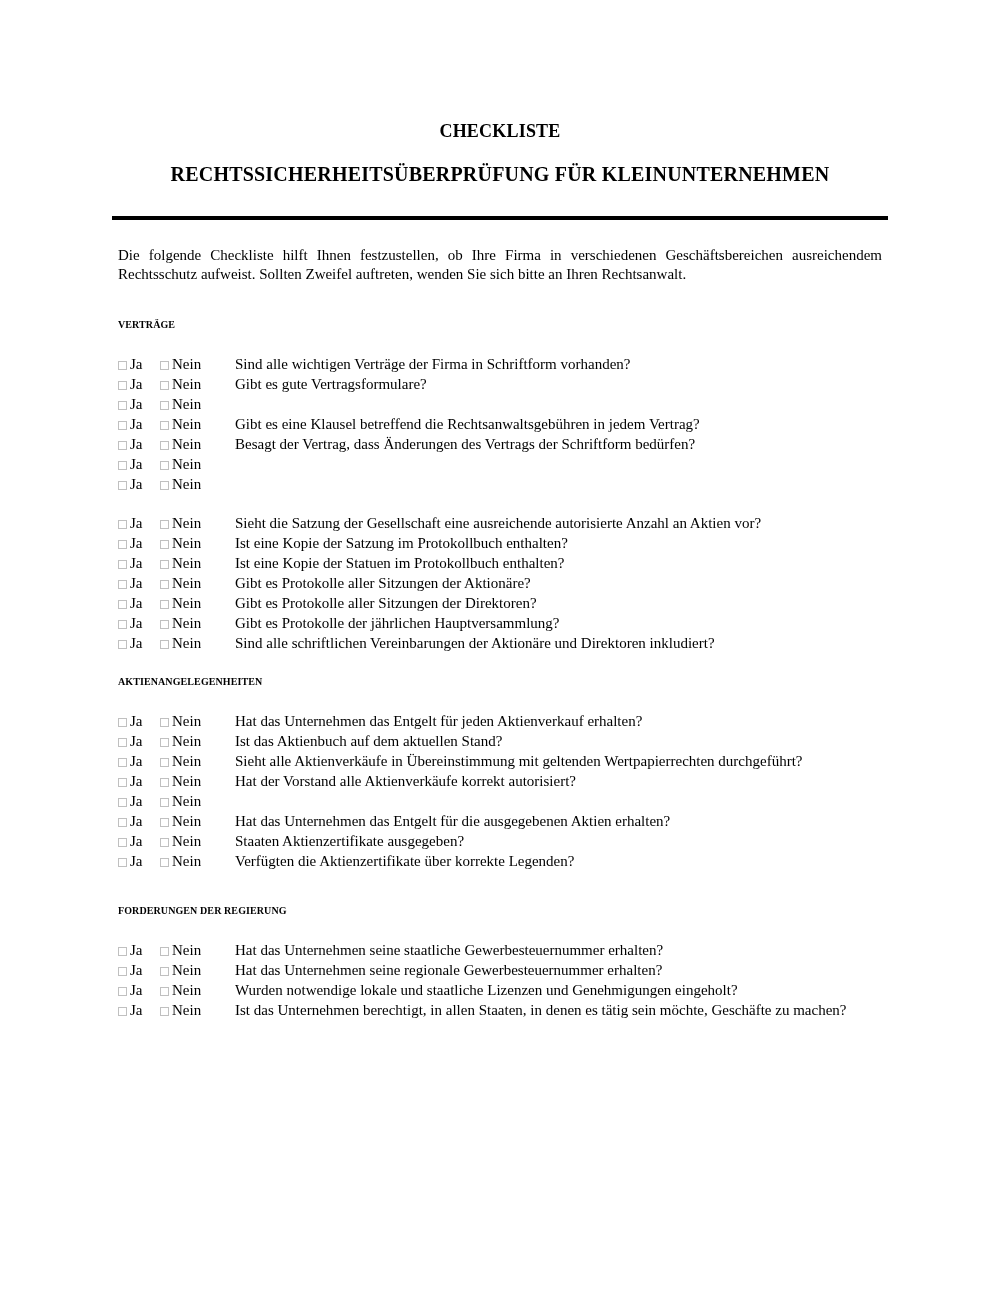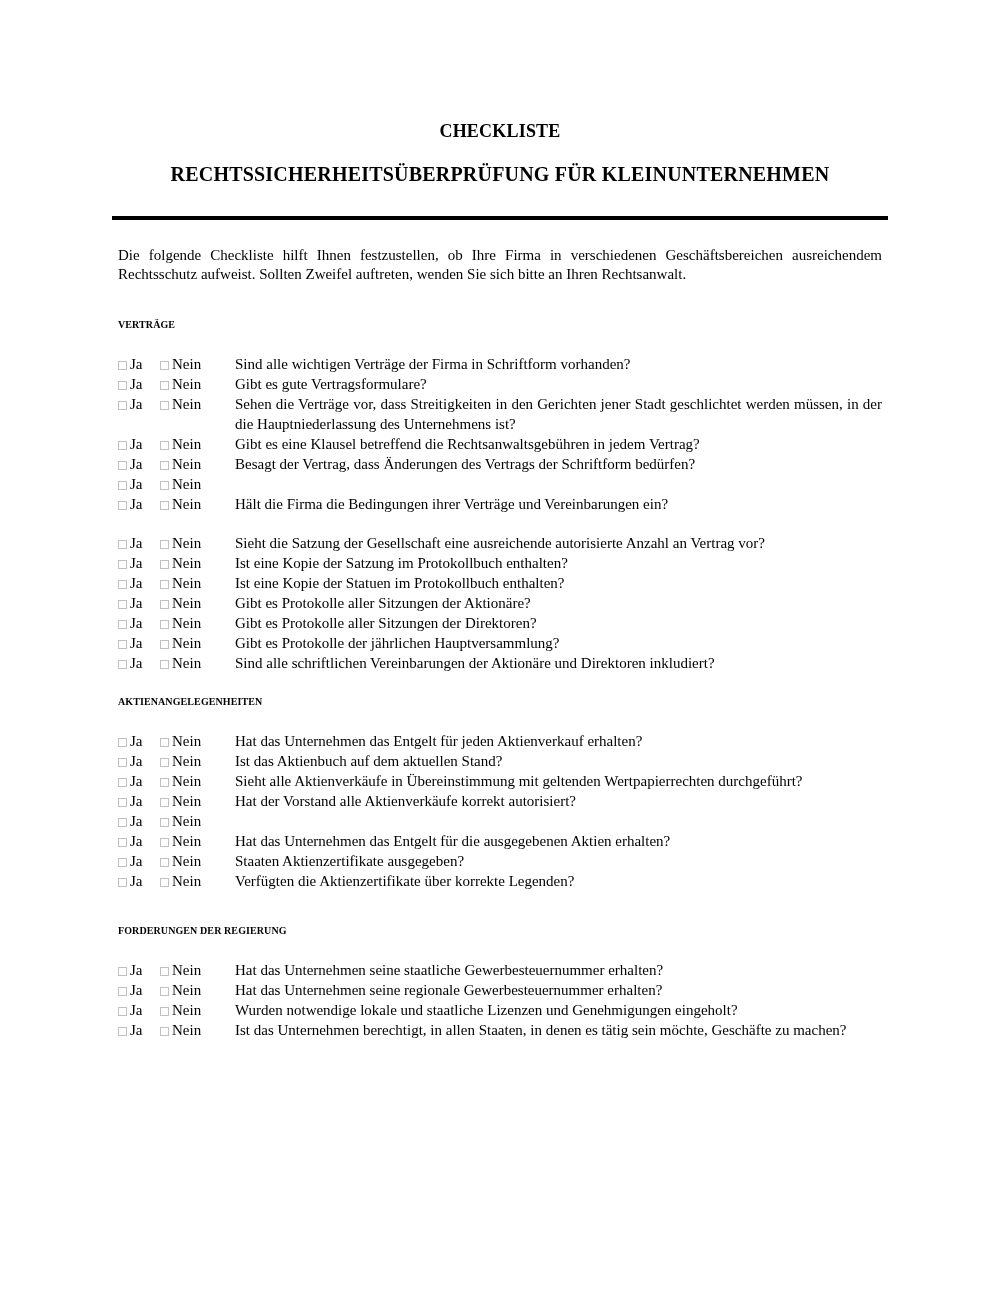--- a/index.html
+++ b/index.html
@@ -96,47 +96,45 @@
             <span class="question">Sind alle wichtigen Verträge der Firma in Schriftform vorhanden?</span>
           </div>
           <div class="row">
             <span class="opt"><span class="checkbox"></span><span class="opt-label">Ja</span></span>
             <span class="opt"><span class="checkbox"></span><span class="opt-label">Nein</span></span>
             <span class="question">Gibt es gute Vertragsformulare?</span>
           </div>
           <div class="row">
             <span class="opt"><span class="checkbox"></span><span class="opt-label">Ja</span></span>
             <span class="opt"><span class="checkbox"></span><span class="opt-label">Nein</span></span>
-            <span class="question">Sehen die Verträge vor, dass Streitigkeiten in den Gerichten jener Stadt geschlichtet werden müssen, in der die Hauptniederlassung des Unternehmens ist?</span>
           </div>
           <div class="row">
             <span class="opt"><span class="checkbox"></span><span class="opt-label">Ja</span></span>
             <span class="opt"><span class="checkbox"></span><span class="opt-label">Nein</span></span>
             <span class="question">Gibt es eine Klausel betreffend die Rechtsanwaltsgebühren in jedem Vertrag?</span>
           </div>
           <div class="row">
             <span class="opt"><span class="checkbox"></span><span class="opt-label">Ja</span></span>
             <span class="opt"><span class="checkbox"></span><span class="opt-label">Nein</span></span>
             <span class="question">Besagt der Vertrag, dass Änderungen des Vertrags der Schriftform bedürfen?</span>
           </div>
           <div class="row">
             <span class="opt"><span class="checkbox"></span><span class="opt-label">Ja</span></span>
             <span class="opt"><span class="checkbox"></span><span class="opt-label">Nein</span></span>
           </div>
           <div class="row">
             <span class="opt"><span class="checkbox"></span><span class="opt-label">Ja</span></span>
             <span class="opt"><span class="checkbox"></span><span class="opt-label">Nein</span></span>
-            <span class="question">Hält die Firma die Bedingungen ihrer Verträge und Vereinbarungen ein?</span>
-          </div>
-        </div>
-        <div class="section">
-          <div class="row">
-            <span class="opt"><span class="checkbox"></span><span class="opt-label">Ja</span></span>
-            <span class="opt"><span class="checkbox"></span><span class="opt-label">Nein</span></span>
-            <span class="question">Sieht die Satzung der Gesellschaft eine ausreichende autorisierte Anzahl an Vertrag vor?</span>
+          </div>
+        </div>
+        <div class="section">
+          <div class="row">
+            <span class="opt"><span class="checkbox"></span><span class="opt-label">Ja</span></span>
+            <span class="opt"><span class="checkbox"></span><span class="opt-label">Nein</span></span>
+            <span class="question">Sieht die Satzung der Gesellschaft eine ausreichende autorisierte Anzahl an Aktien vor?</span>
           </div>
           <div class="row">
             <span class="opt"><span class="checkbox"></span><span class="opt-label">Ja</span></span>
             <span class="opt"><span class="checkbox"></span><span class="opt-label">Nein</span></span>
             <span class="question">Ist eine Kopie der Satzung im Protokollbuch enthalten?</span>
           </div>
           <div class="row">
             <span class="opt"><span class="checkbox"></span><span class="opt-label">Ja</span></span>
             <span class="opt"><span class="checkbox"></span><span class="opt-label">Nein</span></span>
             <span class="question">Ist eine Kopie der Statuen im Protokollbuch enthalten?</span>

